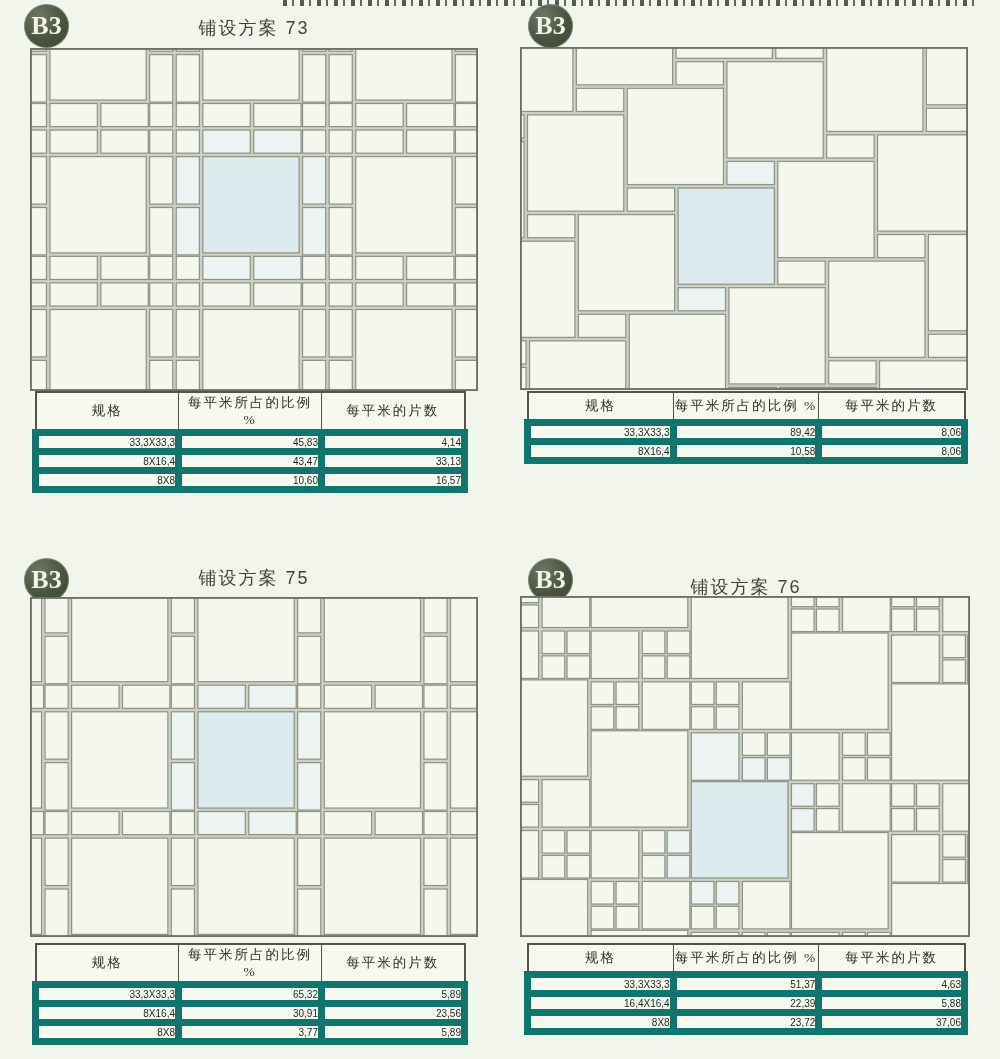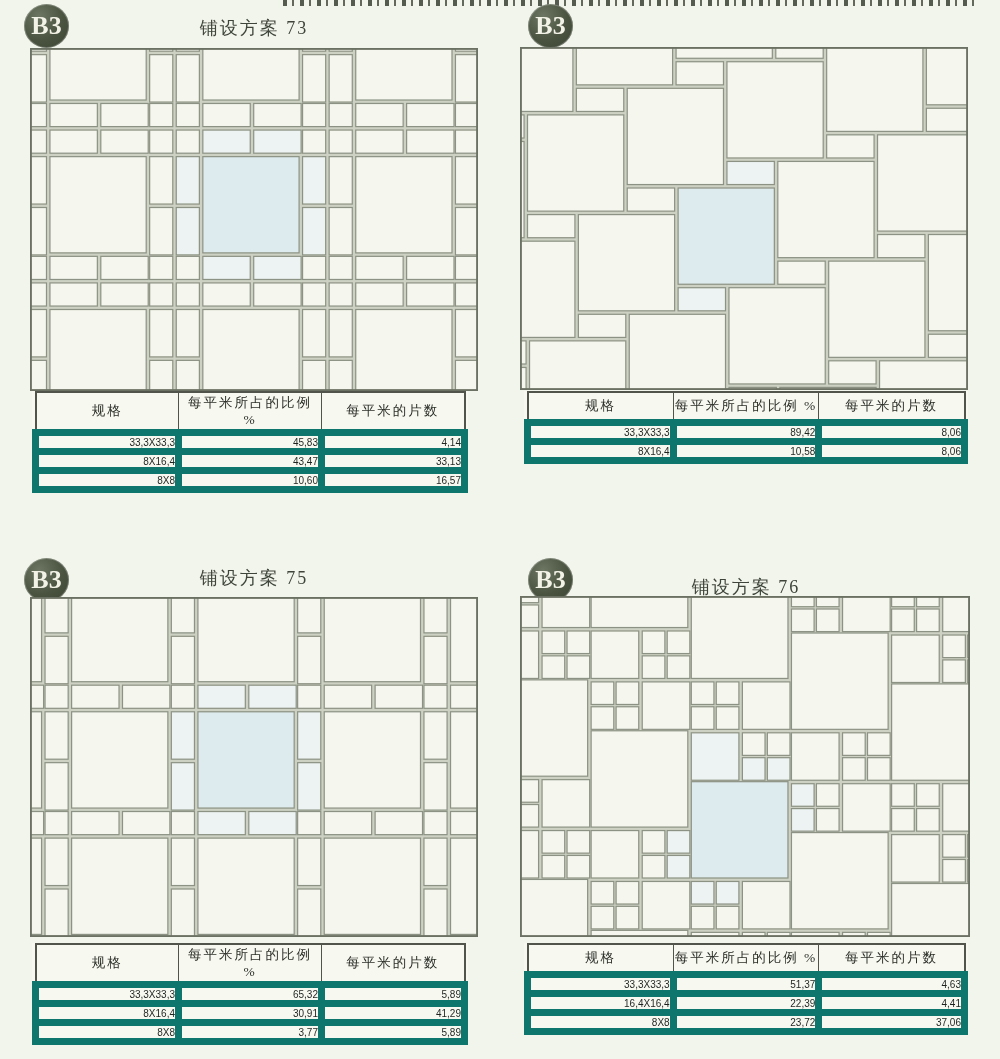--- a/index.html
+++ b/index.html
@@ -16,21 +16,21 @@
   .section{position:absolute;}
   .badge{
     position:absolute;width:45px;height:44px;border-radius:50%;
     background:radial-gradient(circle at 34% 28%, #6d7663 0%, #4a5340 55%, #3c4433 100%);
     box-shadow:inset 0 0 0 1px rgba(255,255,255,.25);
     color:#f2f2e6;text-align:center;line-height:44px;
     font-family:"Liberation Serif", serif;font-size:26px;font-weight:bold;
   }
   .title{
     position:absolute;text-align:center;
-    font-family:Liberation Serif, serif;
+    font-family:Liberation Sans, sans-serif;
     font-size:18px;letter-spacing:2px;color:#3e443a;
   }
   svg.diagram{position:absolute;display:block;background:#eef0e6;}
   table.spec{
     position:absolute;border-collapse:collapse;table-layout:fixed;
     background:#f7f9f1;
     border:2px solid #50544a;
   }
   table.spec th{
     border:1px solid #50544a;height:24px;
@@ -336,21 +336,21 @@
       </thead>
       <tbody>
         <tr>
           <td>33,3X33,3</td>
           <td>65,32</td>
           <td>5,89</td>
         </tr>
         <tr>
           <td>8X16,4</td>
           <td>30,91</td>
-          <td>41,29</td>
+          <td>23,56</td>
         </tr>
         <tr>
           <td>8X8</td>
           <td>3,77</td>
           <td>5,89</td>
         </tr>
       </tbody>
     </table>
 </div>
 
@@ -474,21 +474,21 @@
       </thead>
       <tbody>
         <tr>
           <td>33,3X33,3</td>
           <td>51,37</td>
           <td>4,63</td>
         </tr>
         <tr>
           <td>16,4X16,4</td>
           <td>22,39</td>
-          <td>4,41</td>
+          <td>5,88</td>
         </tr>
         <tr>
           <td>8X8</td>
           <td>23,72</td>
           <td>37,06</td>
         </tr>
       </tbody>
     </table>
 </div>
 

